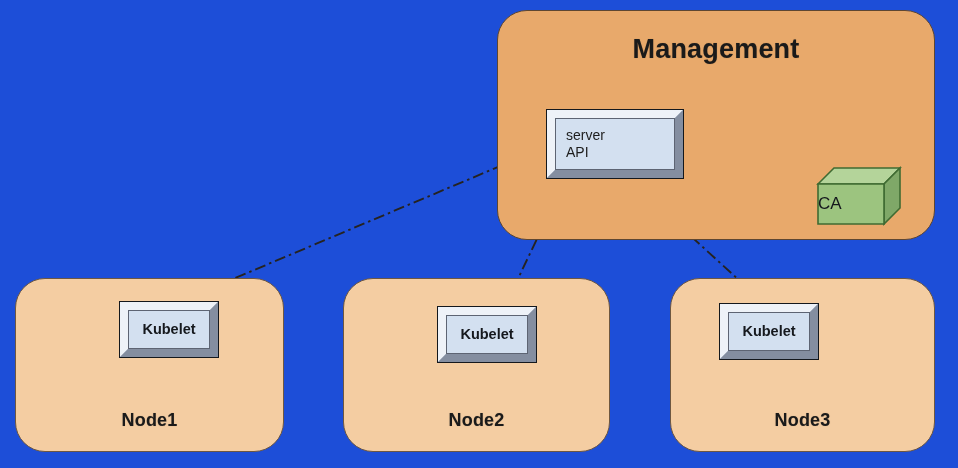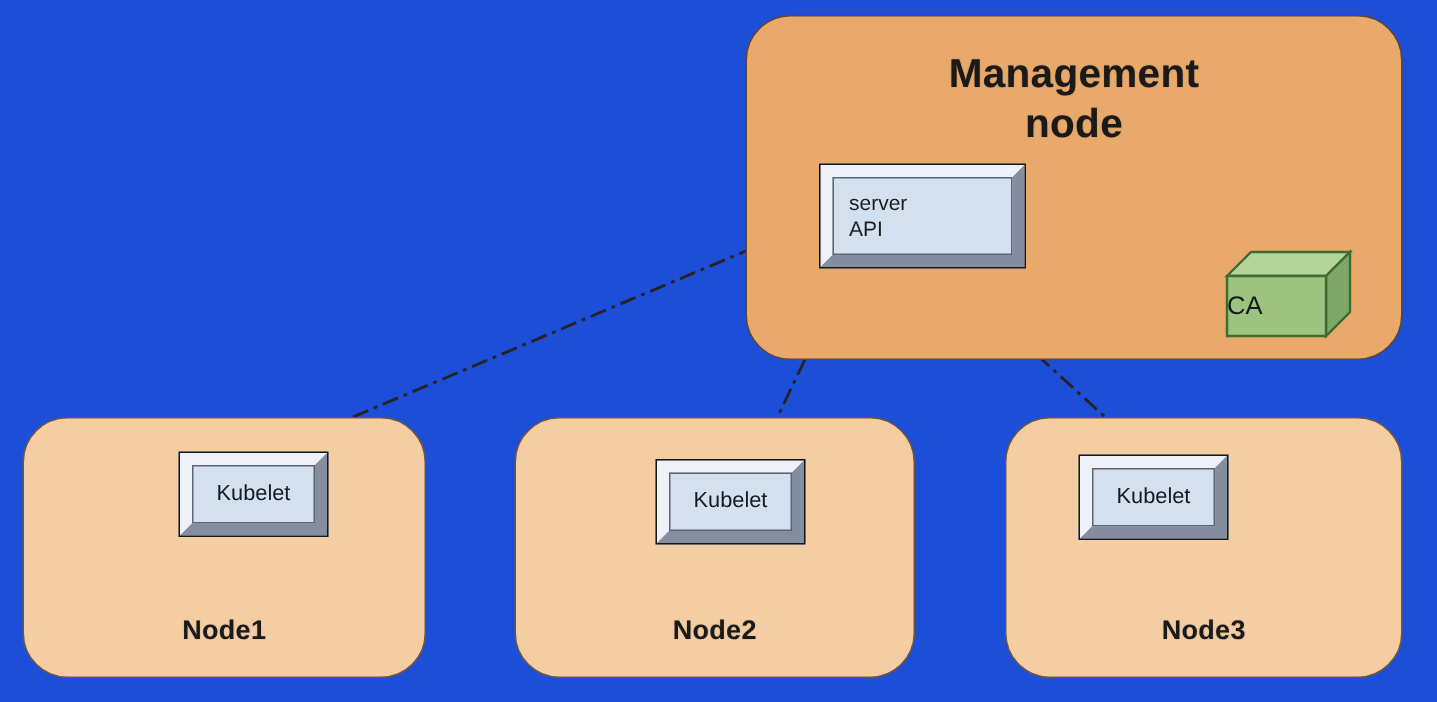--- a/index.html
+++ b/index.html
@@ -99,21 +99,21 @@
   }
   .bevel-label {
     color: #1d1d1d;
     font-size: 14px;
     line-height: 17px;
     padding-left: 10px;
     font-weight: normal;
   }
   .bevel.kubelet .bevel-label {
     font-size: 14.5px;
-    font-weight: normal;
+    font-weight: bold;
     text-align: center;
     padding-left: 0;
     color: #15181d;
   }
 
   
   .cuboid {
     position: absolute;
   }
   .cuboid svg { display: block; }
@@ -158,21 +158,20 @@
       CA --&gt;
     <g>
       <path d="M679,144 L855,172" fill="none" stroke="#262320" stroke-width="1.9" stroke-dasharray="11 4 2.5 4" marker-start="url(#ah)" marker-end="url(#ah)"></path>
     </g>
   </svg>
 
   <div class="group mgmt" style="left:497px; top:10px; width:438px; height:230px;">
 
     <div class="group-title">
       <div>Management</div>
-      <div>node</div>
     </div>
 
     <div class="bevel api" style="left:48px; top:98px; width:138px; height:70px;">
       <div class="bevel-inner">
         <div class="bevel-label">server</div>
         <div class="bevel-label">API</div>
       </div>
     </div>
 
     <div class="cuboid" style="left:318px; top:155px; width:86px; height:60px;">

